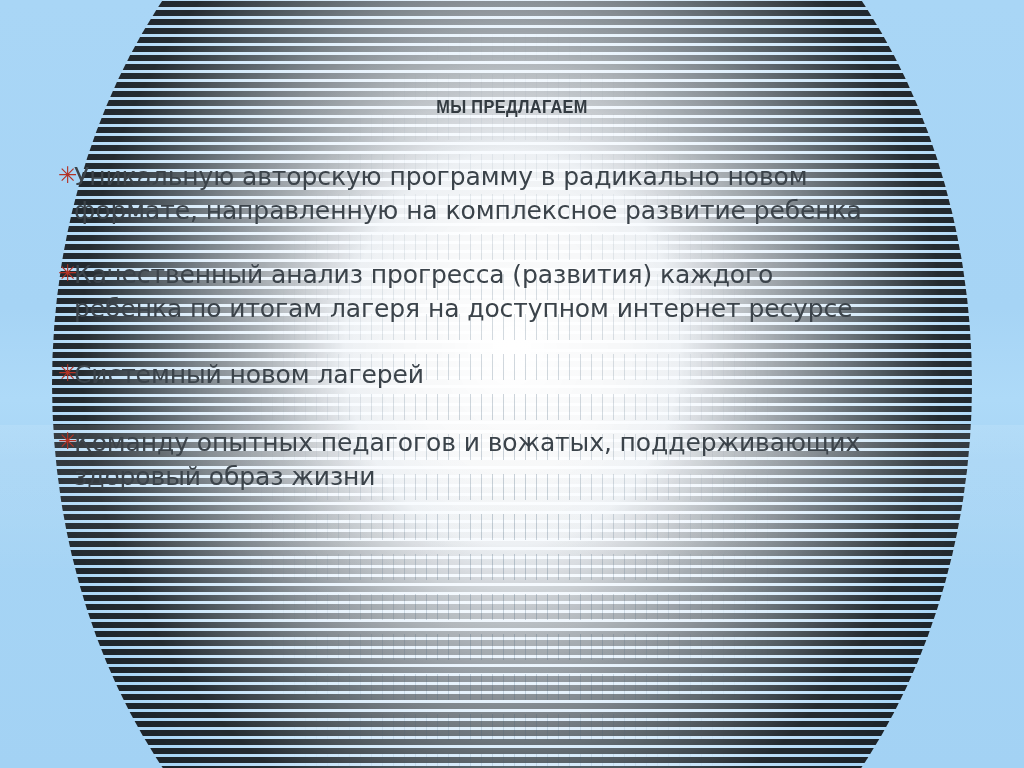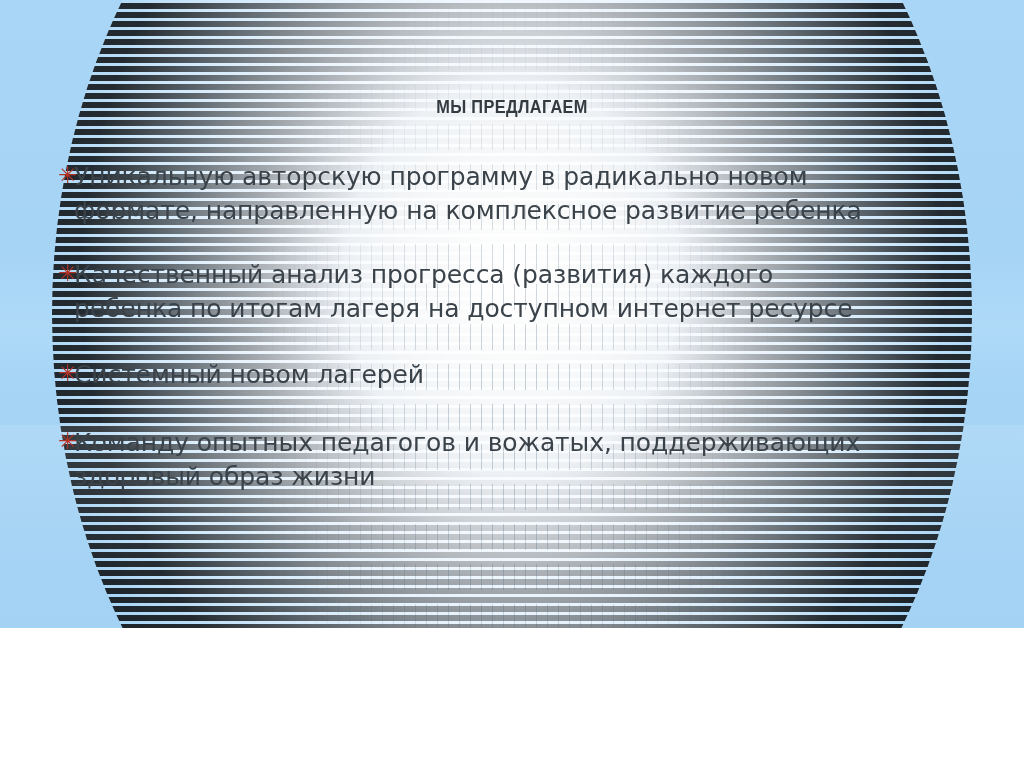--- a/index.html
+++ b/index.html
@@ -10,21 +10,21 @@
   body {
     width: 1024px;
     height: 768px;
     overflow: hidden;
     font-family: "DejaVu Sans", sans-serif;
   }
 
   #slide {
     position: relative;
     width: 1024px;
-    height: 628px;
+    height: 768px;
     overflow: hidden;
     background: #a5d4f5;
   }
 
   
 
   
   .bg-base {
     position: absolute;
     inset: 0;

